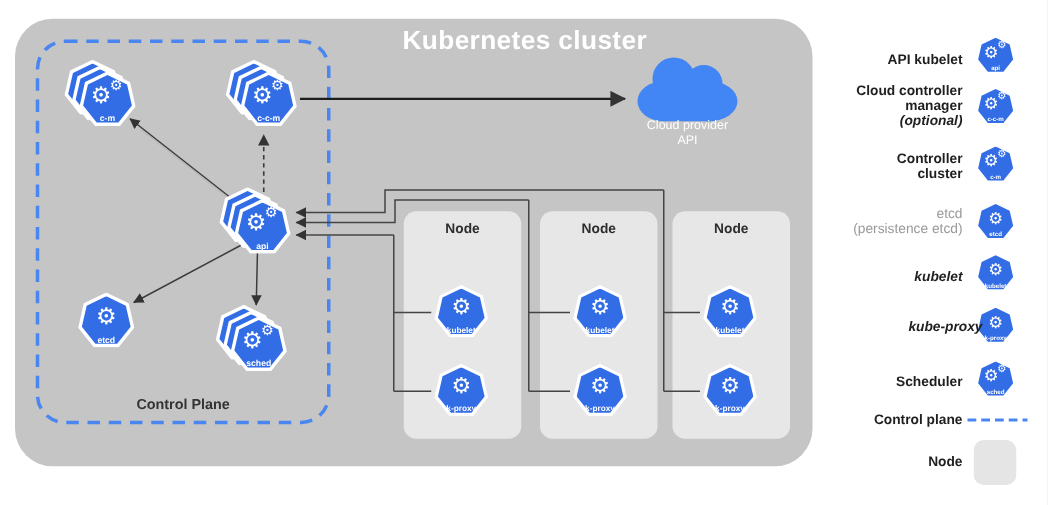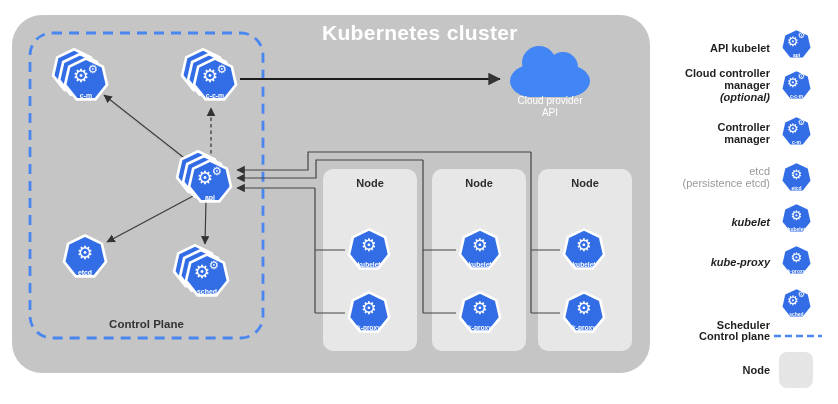--- a/index.html
+++ b/index.html
@@ -271,21 +271,21 @@
     <div class="hep">
         <i></i>
         <b class="glyph">
           <span class="gb">⚙</span>
           <span class="gs">⚙</span>
         </b>
         <u class="klbl">c-c-m</u>
       </div>
   </div>
 
-  <div class="lg-text" style="right:68px;top:121px;width:70px;">Controller manager</div>
+  <div class="lg-text" style="right:68px;top:121px;width:70px;">Controller cluster</div>
   <div class="kicon" style="--s:33px;left:780px;top:115px;">
     <div class="hep">
         <i></i>
         <b class="glyph">
           <span class="gb">⚙</span>
           <span class="gs">⚙</span>
         </b>
         <u class="klbl">c-m</u>
       </div>
   </div>
@@ -308,32 +308,32 @@
   <div class="kicon" style="--s:33px;left:780px;top:202px;">
     <div class="hep">
         <i></i>
         <b class="glyph">
           <span class="gb">⚙</span>
         </b>
         <u class="klbl">kubelet</u>
       </div>
   </div>
 
-  <div class="lg-text it" style="right:68px;top:256px;width:100px;font-style:italic;">kube-proxy</div>
+  <div class="lg-text it" style="right:52px;top:256px;width:100px;font-style:italic;">kube-proxy</div>
   <div class="kicon" style="--s:33px;left:780px;top:244px;">
     <div class="hep">
         <i></i>
         <b class="glyph">
           <span class="gb">⚙</span>
         </b>
         <u class="klbl">k-proxy</u>
       </div>
   </div>
 
-  <div class="lg-text" style="right:68px;top:319px;width:100px;">Scheduler</div>
+  <div class="lg-text" style="right:68px;top:300px;width:100px;">Scheduler</div>
   <div class="kicon" style="--s:33px;left:780px;top:287px;">
     <div class="hep">
         <i></i>
         <b class="glyph">
           <span class="gb">⚙</span>
           <span class="gs">⚙</span>
         </b>
         <u class="klbl">sched</u>
       </div>
   </div>

